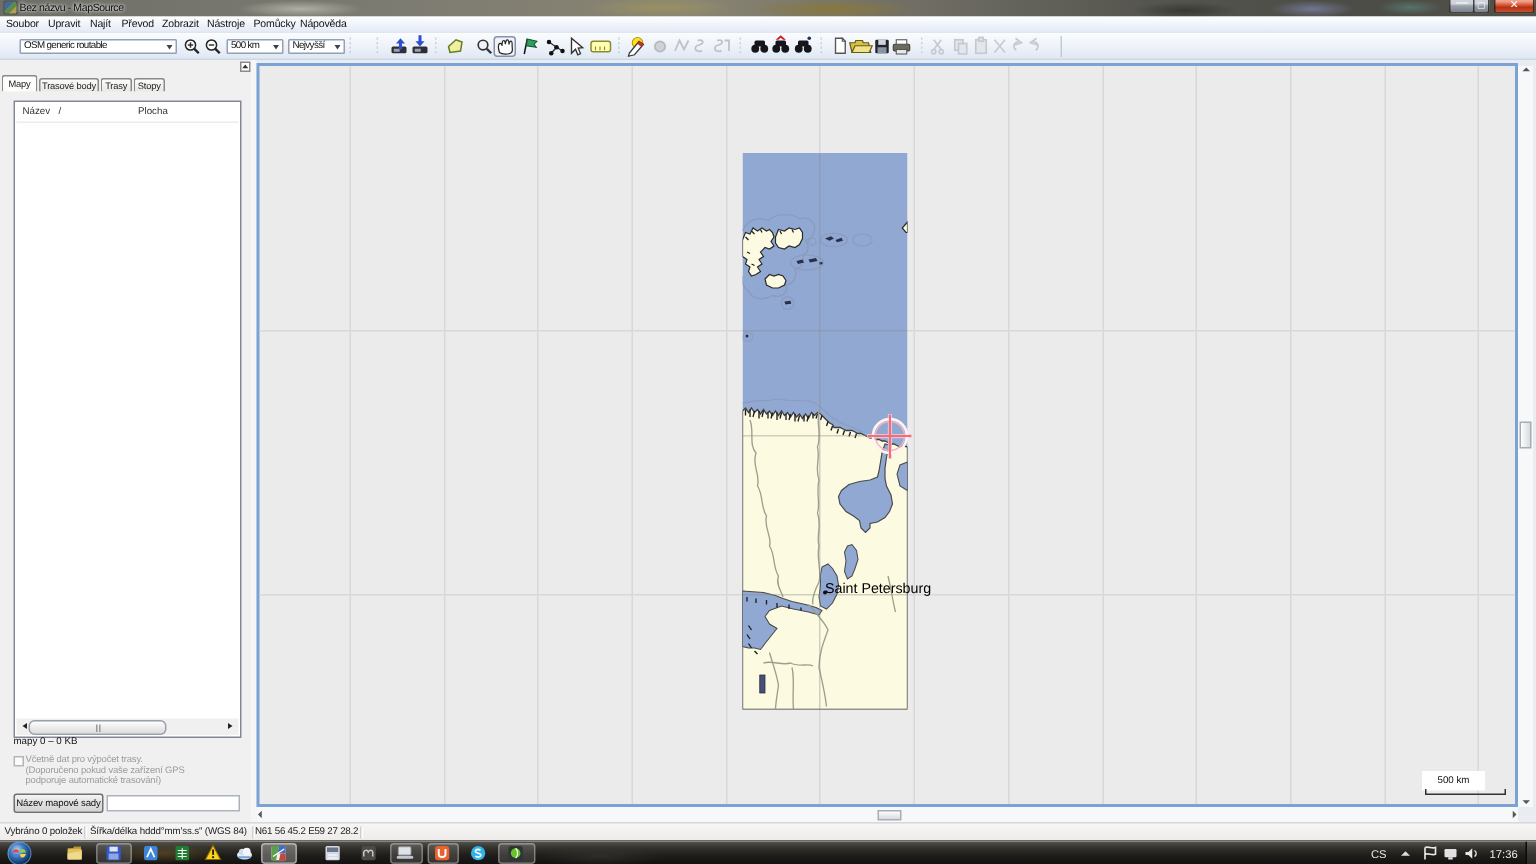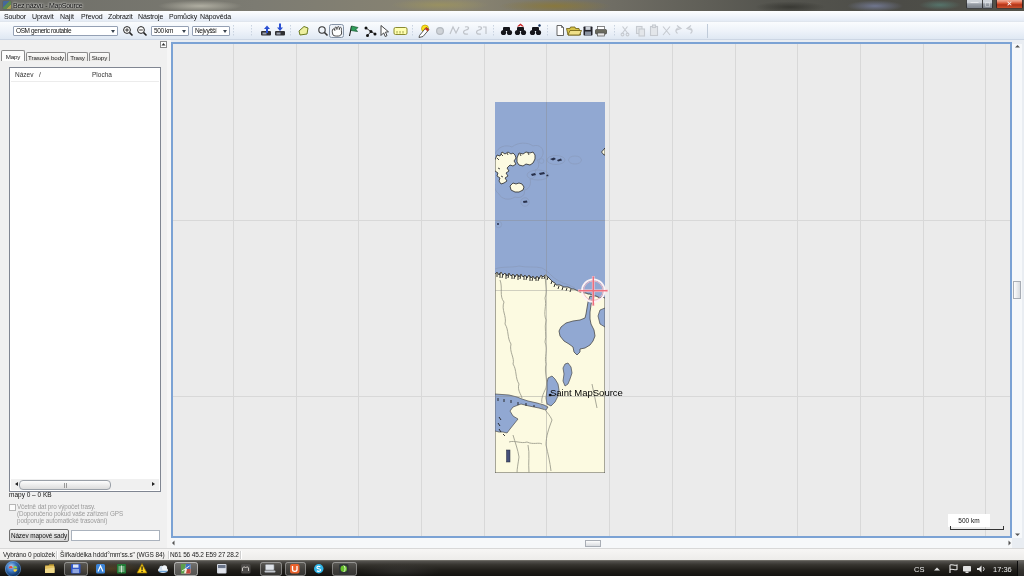--- a/index.html
+++ b/index.html
@@ -389,21 +389,21 @@
    <line x1="15.3" y1="0" x2="15.3" y2="30"></line>
         <line x1="0" y1="14.7" x2="30" y2="14.7"></line>
   </g>
   <circle cx="15.3" cy="14.7" r="11.3" fill="none" stroke="#fdf2f4" stroke-width="1.8"></circle>
   <circle cx="15.3" cy="14.7" r="9.7" fill="none" stroke="#f2b4bf" stroke-width="0.9"></circle>
   <g stroke="#ee6e7c" stroke-width="1.4">
    <line x1="15.3" y1="0.5" x2="15.3" y2="29.5"></line>
         <line x1="0.5" y1="14.7" x2="29.5" y2="14.7"></line>
   </g>
  </svg>
- <div style="position:absolute;left:377px;top:343px;font-size:9.5px;color:#000;">Saint MapSource</div>
+ <div style="position:absolute;left:377px;top:343px;font-size:9.5px;color:#000;">Saint Petersburg</div>
  <div id="scalebox">500 km</div>
  <div id="scalebar"></div>
 </div>
 <div class="abs" id="vscroll">
     <div id="vthumb"></div>
  <svg style="position:absolute;left:0;top:0;" width="11" height="494">
   <path d="M3,3.5 L5.5,1 L8,3.5 Z" fill="#555"></path>
   <path d="M3,489.5 L5.5,492 L8,489.5 Z" fill="#555"></path>
  </svg>
   </div>

